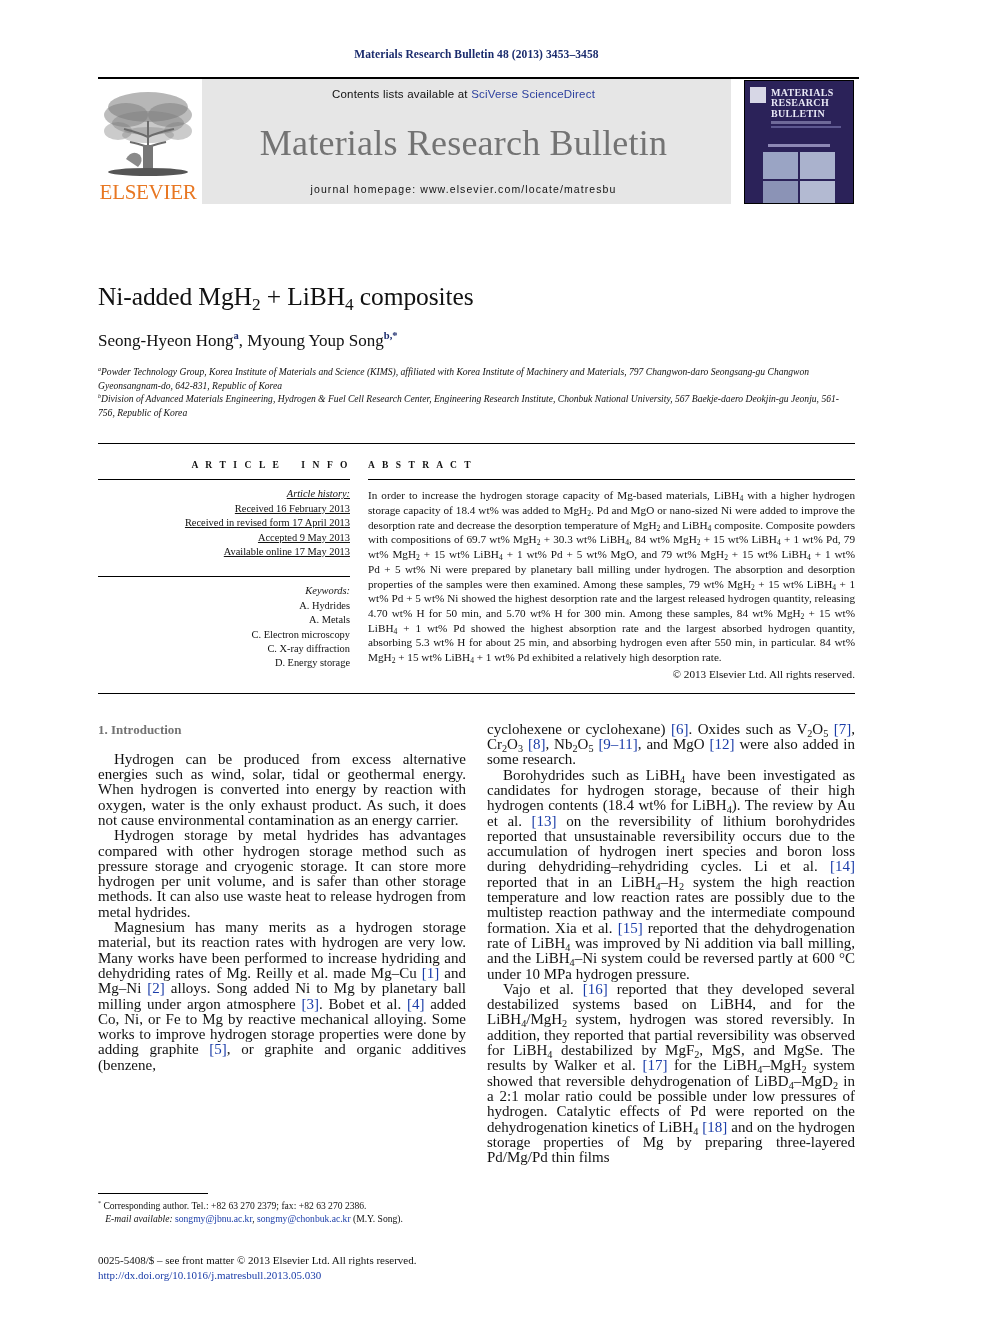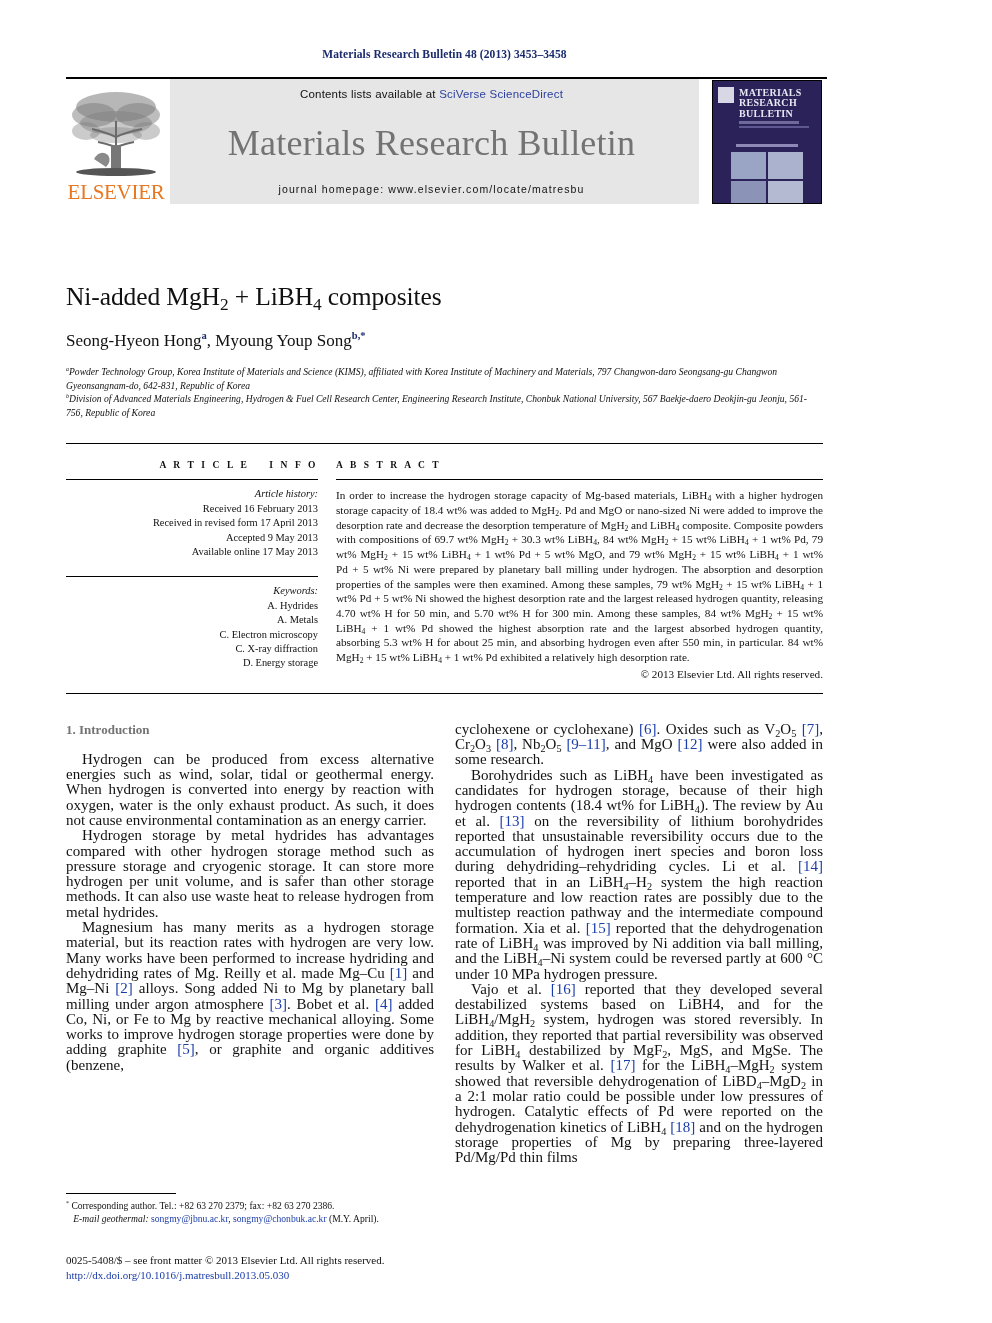--- a/index.html
+++ b/index.html
@@ -13,20 +13,21 @@
     font-family: "Liberation Serif", serif;
     color: #000;
     position: relative;
     overflow: hidden;
   }
   .page {
     position: relative;
     width: 889px;
     height: 1323px;
     box-sizing: border-box;
+    margin-left: 32px;
   }
 
   
   .running-head {
     text-align: center;
     color: #1a2b6d;
     font-family: "Liberation Serif", serif;
     font-weight: bold;
     font-size: 11.5px;
     letter-spacing: 0.1px;
@@ -205,20 +206,21 @@
     color: #111;
     text-transform: uppercase;
   }
   .hr-thin { border-top: 1px solid #000; margin-top: 9px; }
   .hist {
     font-family: "Liberation Serif", serif;
     font-size: 10.4px;
     line-height: 14.4px;
     margin-top: 7px;
     color: #111;
+    text-decoration: underline;
   }
   .hist .it { font-style: italic; }
   .kw-rule { border-top: 1px solid #000; margin-top: 17px; }
   .kw {
     font-family: "Liberation Serif", serif;
     font-size: 10.4px;
     line-height: 14.4px;
     margin-top: 7px;
     color: #111;
   }
@@ -489,23 +491,23 @@
         of LiBH<sub>4</sub> <span class="ref">[18]</span> and on the
         hydrogen storage properties of Mg by preparing three-layered Pd/Mg/Pd thin films
       </p>
     </div>
   </div>
 
   <div class="footnote-wrap">
     <div class="fn-rule"></div>
     <div class="fn">
       <sup>*</sup>&nbsp;<span>Corresponding author. Tel.: +82 63 270 2379; fax: +82 63 270 2386.</span><br>
-      &nbsp;&nbsp;&nbsp;<span class="it">E-mail geothermal:</span>
+      &nbsp;&nbsp;&nbsp;<span class="it">E-mail available:</span>
       <span class="mail">songmy@jbnu.ac.kr</span><span>, </span><span class="mail">songmy@chonbuk.ac.kr</span>
-      <span>(M.Y. April).</span>
+      <span>(M.Y. Song).</span>
     </div>
   </div>
 
   <div class="imprint">
     <div>0025-5408/$ – see front matter © 2013 Elsevier Ltd. All rights reserved.</div>
     <div class="doi">http://dx.doi.org/10.1016/j.matresbull.2013.05.030</div>
   </div>
 
 </div>
 

